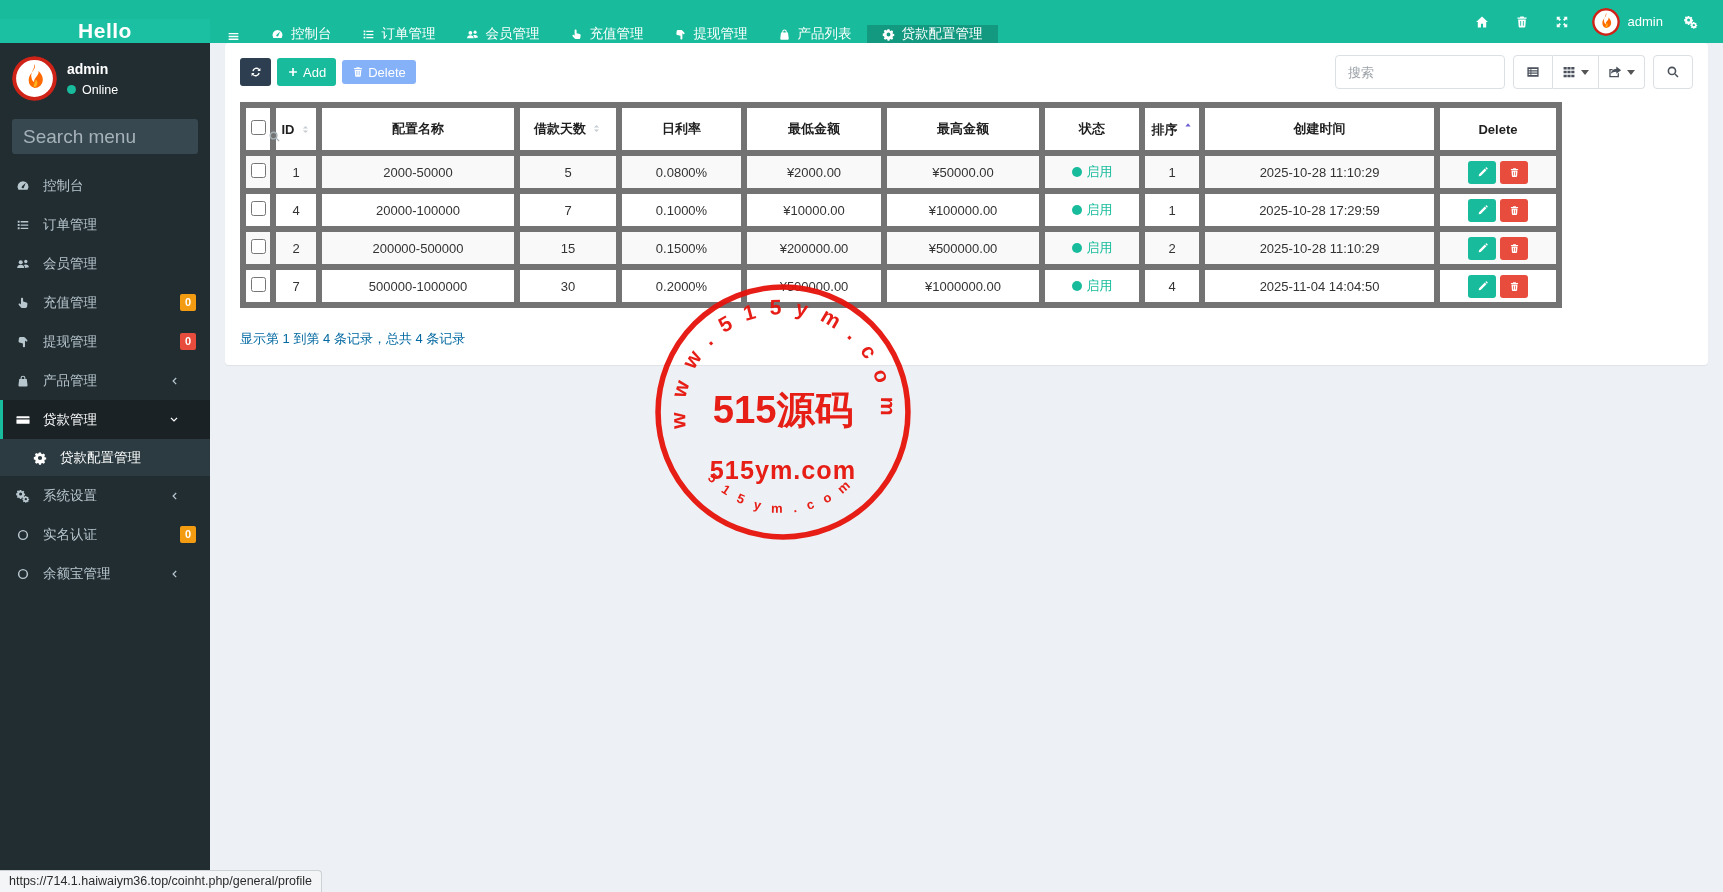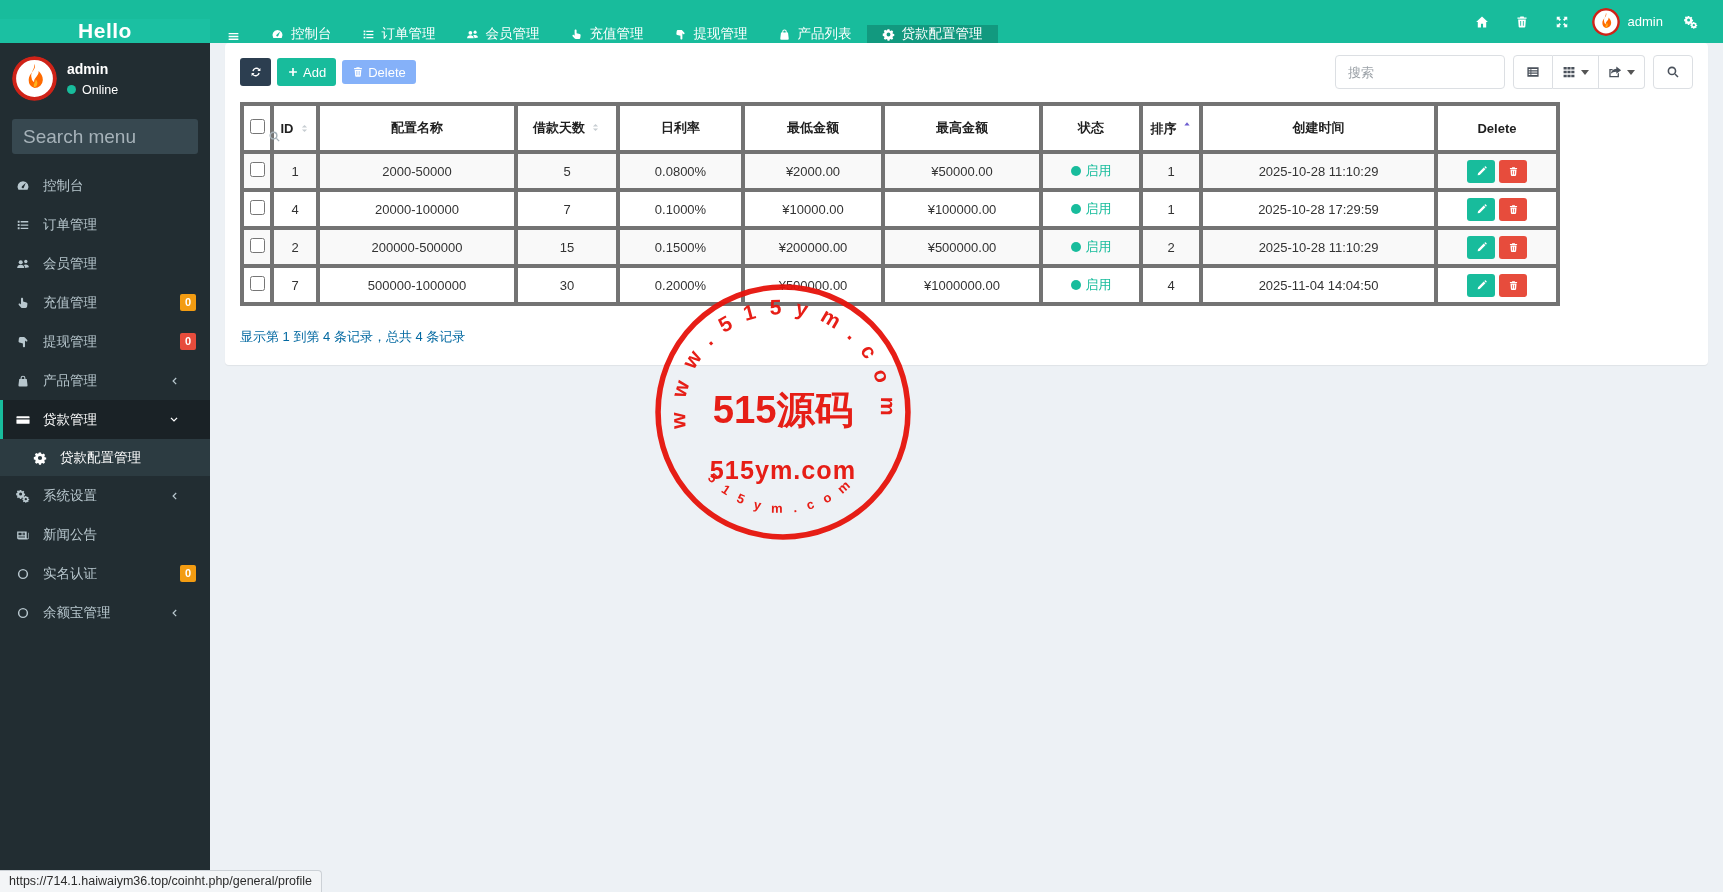--- a/index.html
+++ b/index.html
@@ -62,21 +62,21 @@
 .btn-group{display:flex;margin-left:8px}
 .tbtn{height:34px;min-width:40px;padding:0 9px;background:#fff;border:1px solid #dcdfe3;display:flex;align-items:center;justify-content:center;gap:5px;color:#4a515b;cursor:pointer}
 .btn-group .tbtn+.tbtn{border-left:0}
 .btn-group .tbtn:first-child{border-radius:4px 0 0 4px}
 .btn-group .tbtn:last-child{border-radius:0 4px 4px 0}
 .tbtn.single{border-radius:4px;margin-left:8px}
 .tbtn .ic svg{width:14px;height:14px}
 .caret{width:0;height:0;border-left:4px solid transparent;border-right:4px solid transparent;border-top:5px solid #555}
 
 .grid{border-collapse:collapse;margin-top:13px;table-layout:fixed;width:1316px}
-.grid th,.grid td{border:4px solid #737373;text-align:center;font-size:13px;color:#333;height:38px;white-space:nowrap;overflow:hidden}
+.grid th,.grid td{border:6px solid #737373;text-align:center;font-size:13px;color:#333;height:38px;white-space:nowrap;overflow:hidden}
 .grid th{height:48px;font-weight:700;color:#1f1f1f}
 .grid tbody tr:nth-child(odd){background:#f9f9f9}
 .grid input[type=checkbox]{width:15px;height:15px}
 .sorter{display:inline-flex;margin-left:5px;color:#c7cdd2;vertical-align:-1px}
 .sorter svg{width:11px;height:11px;fill:currentColor}
 .sorter.asc{color:#6e5fd0;vertical-align:4px}
 .sorter.asc svg{width:10px;height:10px}
 .status{color:#18bc9c;display:inline-flex;align-items:center;gap:5px}
 .dot2{width:10px;height:10px;border-radius:50%;background:#18bc9c;display:inline-block}
 .op-btn{width:28px;height:23px;border-radius:3px;border:0;display:inline-flex;align-items:center;justify-content:center;color:#fff;cursor:pointer;margin:0 2px}
@@ -334,29 +334,20 @@
         <span class="spacer"></span>
         <span class="ic arrow">
           <svg viewBox="0 0 16 16" fill="currentColor">
             <path d="m10.8 2.4 1.4 1.4L8 8l4.2 4.2-1.4 1.4L5.2 8z"></path>
           </svg>
         </span>
       </div>
       <div class="menu-item">
         <span class="ic">
           <svg viewBox="0 0 16 16" fill="currentColor">
-            <path fill-rule="evenodd" d="M1.3 3.9h10.9v7.3c0 .5.4.9.9.9s.9-.4.9-.9V5.4h.7v5.8c0 1-.8 1.9-1.9 1.9H3.2c-1 0-1.9-.8-1.9-1.9zm1.5 1.5h3.6v3H2.8zm4.6 0h2.9v1.2H7.4zm0 1.8h2.9v1.2H7.4zM2.8 9.6h7.5v1.2H2.8z"></path>
-          </svg>
-        </span>
-        <span>新闻公告</span>
-        <span class="spacer"></span>
-      </div>
-      <div class="menu-item">
-        <span class="ic">
-          <svg viewBox="0 0 16 16" fill="currentColor">
             <circle cx="8" cy="8" r="5" fill="none" stroke="currentColor" stroke-width="1.7"></circle>
           </svg>
         </span>
         <span>实名认证</span>
         <span class="spacer"></span>
         <span class="badge" style="background:#f39c12">0</span>
       </div>
       <div class="menu-item">
         <span class="ic">
           <svg viewBox="0 0 16 16" fill="currentColor">

